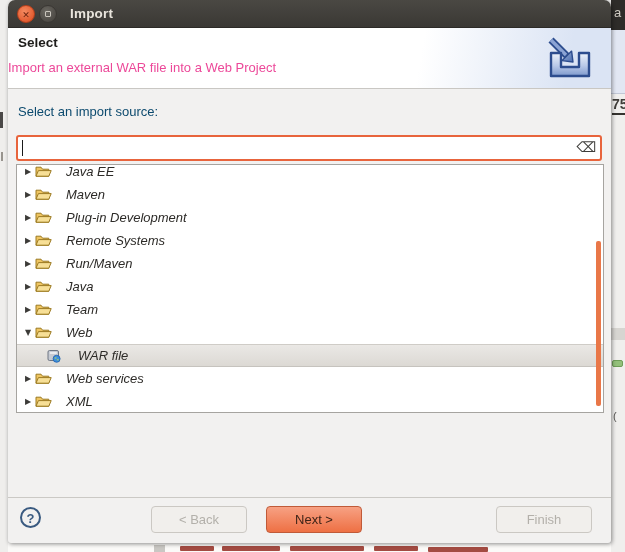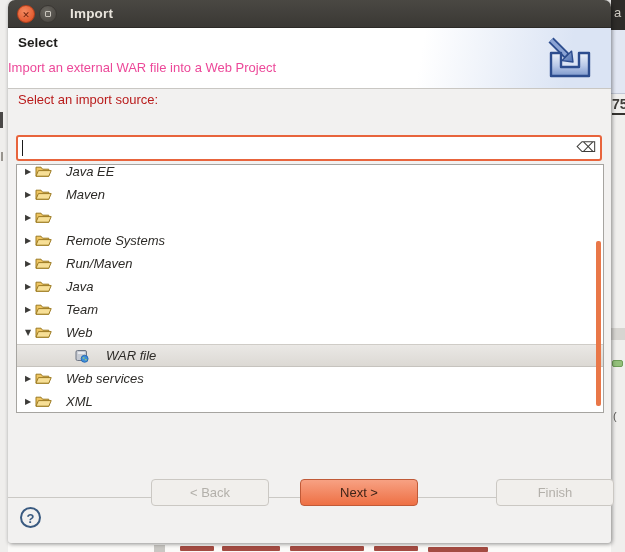--- a/index.html
+++ b/index.html
@@ -71,75 +71,75 @@
     position: absolute; left: 0; top: 28px; width: 100%; height: 61px;
     background: #ffffff; border-bottom: 1px solid #c9c7c3; overflow: hidden;
   }
   .header .grad { position: absolute; right: 0; top: 0; width: 220px; height: 100%;
     background: linear-gradient(100deg, rgba(219,228,244,0) 15%, #dbe4f4 80%); }
   .h-title { position: absolute; left: 10px; top: 7px; font-size: 13.5px; font-weight: bold; color: #1e1d1b; }
   .h-sub   { position: absolute; left: 0; top: 32px; font-size: 13px; color: #ec4899; }
   .h-icon  { position: absolute; right: 16px; top: 8px; width: 52px; height: 44px; }
 
   
-  .src-label { position: absolute; left: 10px; top: 92px; font-size: 13px; color: #b91c1c; }
+  .src-label { position: absolute; left: 10px; top: 104px; font-size: 13px; color: #0c4a6e; }
 
   .filter-wrap { position: absolute; left: 8px; top: 135px; width: 586px; height: 26px; }
   .filter-input {
     width: 100%; height: 100%;
     border: 2px solid #e8643c; border-radius: 3px;
     background: #ffffff; outline: none;
     font-family: "Liberation Sans", sans-serif; font-size: 13px; color: #222;
     padding: 0 22px 0 5px;
   }
   .caret { position: absolute; left: 6px; top: 5px; width: 1px; height: 16px; background: #1a1a1a; }
   .clear-ic { position: absolute; right: 6px; top: 4px; font-size: 14px; color: #3f3e3b; cursor: default; font-family: "DejaVu Sans", sans-serif; }
 
   
   .tree {
     position: absolute; left: 8px; top: 164px; width: 588px; height: 249px;
     background: #ffffff; border: 1px solid #a6a4a0; overflow: hidden;
   }
   .tree-content { position: absolute; left: 0; top: -5px; width: 100%; }
   .trow { display: flex; align-items: center; height: 23px; padding-left: 4px; font-size: 13px; color: #2d2b28; white-space: nowrap; }
-  .trow.lvl1 { padding-left: 44px; }
+  .trow.lvl1 { padding-left: 16px; }
   .trow.sel {
     background: linear-gradient(#eae8e5, #dcd9d4);
     border-top: 1px solid #cfccc7; border-bottom: 1px solid #c6c3be;
     height: 23px;
   }
   .arrow { width: 14px; font-size: 8px; color: #3c3b38; text-align: center; flex: none; font-family: "DejaVu Sans", sans-serif; }
   .ticon { width: 21px; flex: none; display: flex; align-items: center; }
   .tlabel { margin-left: 10px; font-style: italic; }
   .vscroll { position: absolute; right: 2px; top: 76px; width: 5px; height: 165px; background: #e97748; border-radius: 2px; }
 
   
   .sep { position: absolute; left: 0; top: 497px; width: 100%; height: 1px; background: #cbc9c5; }
   .help {
     position: absolute; left: 12px; top: 507px; width: 21px; height: 21px;
     border: 2px solid #3a5a80; border-radius: 50%;
     color: #3a5a80; font-size: 13px; font-weight: bold; text-align: center; line-height: 19px;
     cursor: default;
   }
   .btn {
-    position: absolute; top: 479px; width: 118px; height: 27px;
+    position: absolute; top: 506px; width: 96px; height: 27px;
     border: 1px solid #a9a6a1; border-radius: 4px;
     background: linear-gradient(#f8f7f5, #e6e3de);
     font-family: "Liberation Sans", sans-serif; font-size: 13px; color: #2e2d2a;
     cursor: default;
   }
   .btn.disabled {
     background: #f1efec; border-color: #cbc8c3; color: #b3b0aa;
   }
   .btn.next {
     background: linear-gradient(#f7a183, #ee7044);
     border-color: #c05a38; color: #3f2418;
   }
   .btn-back   { left: 143px; }
-  .btn-next   { left: 258px; margin-left: 34px; }
+  .btn-next   { left: 258px; }
   .btn-cancel { left: 373px; }
   .btn-finish { left: 488px; }
 </style>
 </head>
 <body>
 
 <div class="canvas">
 
   <div class="bg-left">
     <div class="m1"></div>
@@ -232,20 +232,21 @@
             <span class="tlabel">Maven</span>
           </div>
           <div class="trow">
             <span class="arrow">▶</span>
             <span class="ticon">
               <svg width="17" height="13" viewBox="0 0 17 13">
                 <path d="M1 2.2 L6 2.2 L7.6 4.2 L13.8 4.2 L13.8 11.2 L1 11.2 Z" fill="#efc561" stroke="#9c7a22" stroke-width="1" stroke-linejoin="round"></path>
                 <path d="M1 11.2 L3.4 5.6 L16.2 5.6 L13.8 11.2 Z" fill="#f7df96" stroke="#9c7a22" stroke-width="1" stroke-linejoin="round"></path>
               </svg>
             </span>
+            <span class="tlabel">Plug-in Development</span>
           </div>
           <div class="trow">
             <span class="arrow">▶</span>
             <span class="ticon">
               <svg width="17" height="13" viewBox="0 0 17 13">
                 <path d="M1 2.2 L6 2.2 L7.6 4.2 L13.8 4.2 L13.8 11.2 L1 11.2 Z" fill="#efc561" stroke="#9c7a22" stroke-width="1" stroke-linejoin="round"></path>
                 <path d="M1 11.2 L3.4 5.6 L16.2 5.6 L13.8 11.2 Z" fill="#f7df96" stroke="#9c7a22" stroke-width="1" stroke-linejoin="round"></path>
               </svg>
             </span>
             <span class="tlabel">Remote Systems</span>

